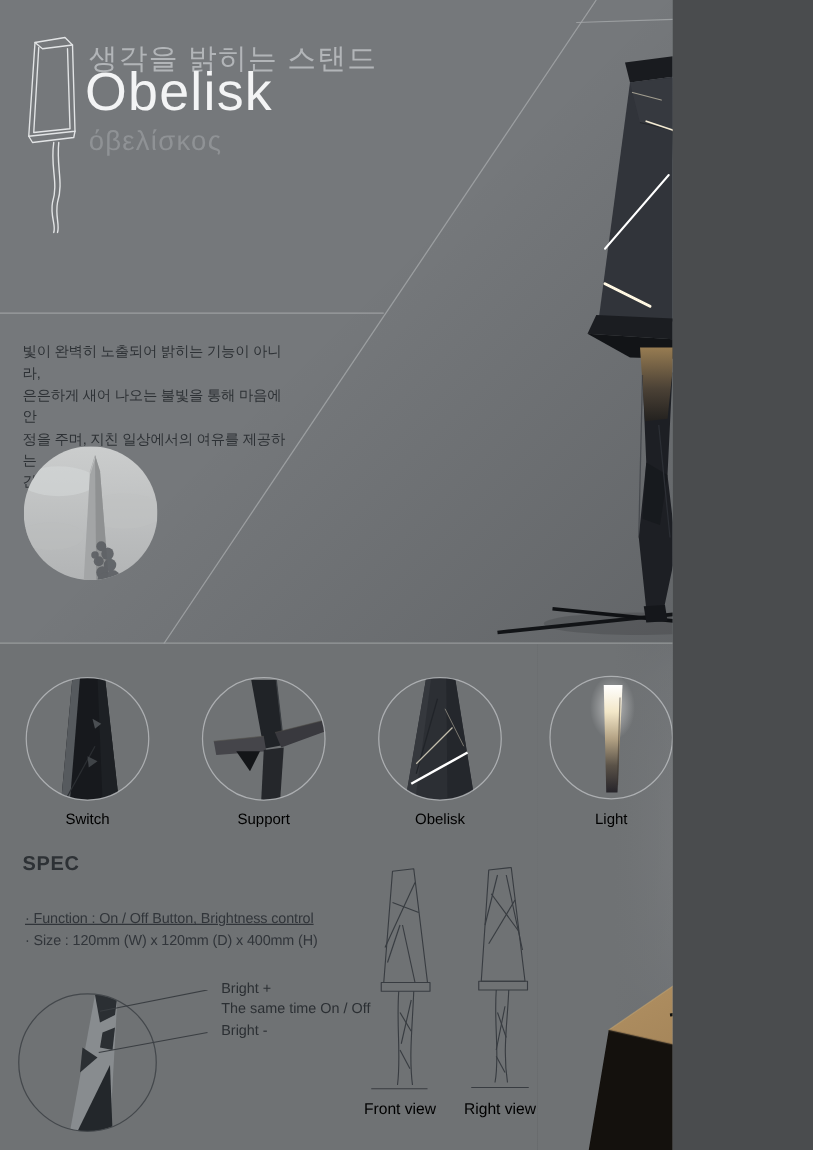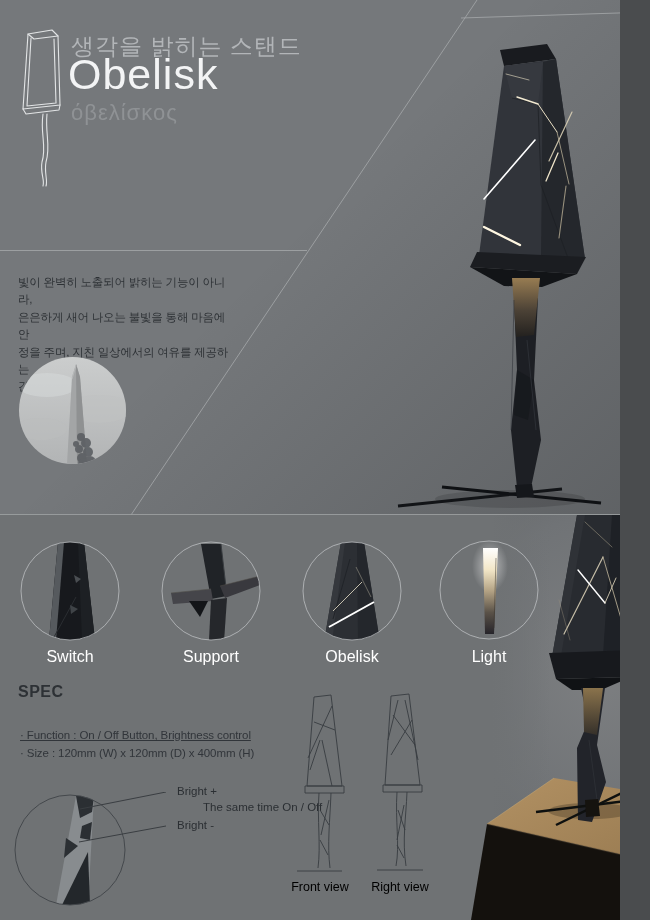--- a/index.html
+++ b/index.html
@@ -1,38 +1,38 @@
 <!DOCTYPE html>
 <html><head>
 <meta charset="utf-8">
 <style>
   html,body{margin:0;padding:0;background:#4a4c4e;}
   .poster{
-    position:relative;width:620px;height:920px;overflow:hidden;
+    position:relative;width:538px;height:920px;overflow:hidden;
     font-family:"Liberation Sans", sans-serif;
     background:#75787b;
   }
   .abs{position:absolute;}
   
   .top-bg{left:0;top:0;width:650px;height:515px;
     background:linear-gradient(135deg, rgba(0,0,0,0) 45%, rgba(14,16,18,0.22) 100%), #75787b;}
   .korean-subtitle{left:71px;top:31px;font-size:23px;letter-spacing:1px;color:#b2b5b8;}
   .product-title{left:68px;top:50px;font-size:43px;font-weight:300;letter-spacing:1px;color:#f3f4f5;}
   .greek-subtitle{left:71px;top:100px;font-size:22px;letter-spacing:1px;color:#8f9295;}
   .intro{left:18px;top:274px;width:212px;font-size:11.5px;line-height:17.4px;color:#2d3135;letter-spacing:-0.2px;}
   .monument{left:19px;top:357px;width:107px;height:107px;border-radius:50%;overflow:hidden;}
   .divider{left:0;top:514px;width:650px;height:1px;background:#9b9ea0;opacity:.9;z-index:5;}
   
   .bottom-bg{left:0;top:515px;width:650px;height:405px;background:#6f7274;}
   .photo2-bg{left:430px;top:515px;width:220px;height:405px;
     background:
       linear-gradient(to right,#6f7274 0%,#6f7274 28%,rgba(111,114,116,0) 55%),
       radial-gradient(150% 95% at 78% 38%, #7d7f81 0%, #707376 40%, #595b5d 78%, #484a4c 100%);}
   .feature-circle{width:104px;height:104px;}
-  .feature-label{top:648px;width:104px;text-align:center;font-size:16px;color:#ffffff;}
+  .feature-label{top:648px;width:104px;text-align:center;font-size:12px;color:#000000;}
   .spec-heading{left:18px;top:683px;font-size:16px;font-weight:700;letter-spacing:.5px;color:#2d3135;}
   .spec-line{left:20px;font-size:11.5px;color:#31353a;letter-spacing:-0.1px;}
   .ctrl-label{left:177px;font-size:11.5px;color:#2b2f33;}
   .view-label{width:80px;text-align:center;top:880px;font-size:12.5px;color:#000000;}
   svg{display:block;}
 </style>
 </head>
 <body>
 
 <div class="poster">
@@ -290,21 +290,21 @@
       <polygon points="66,838 78,846 64,858" fill="#2b2f33"></polygon>
       <polygon points="88,852 62,905 90,905" fill="#23272b"></polygon>
     </g>
     <circle cx="70" cy="850" r="55" fill="none" stroke="#44484c" stroke-width="1"></circle>
     <g stroke="#3a3e42" stroke-width="1">
       <line x1="80" y1="809" x2="166" y2="792"></line>
       <line x1="79" y1="842" x2="166" y2="826"></line>
     </g>
   </svg>
   <div class="abs ctrl-label" style="top:785px;z-index:3;">Bright +</div>
-  <div class="abs ctrl-label" style="top:801px;z-index:3;margin-left:26px;">The same time On / Off</div>
+  <div class="abs ctrl-label" style="top:801px;z-index:3;">The same time On / Off</div>
   <div class="abs ctrl-label" style="top:819px;z-index:3;">Bright -</div>
 
   <svg class="abs" style="left:280px;top:688px;z-index:3;" width="170" height="190" viewBox="280 688 170 190">
     <g stroke="#383c41" stroke-width="0.9" fill="none" stroke-linejoin="round">
       <g>
         <polygon points="314,697 331,695 342,786 307,786"></polygon>
         <line x1="314" y1="722" x2="335" y2="730"></line>
         <line x1="308" y1="758" x2="332" y2="706"></line>
         <line x1="322" y1="740" x2="332" y2="786"></line>
         <line x1="310" y1="770" x2="320" y2="740"></line>

